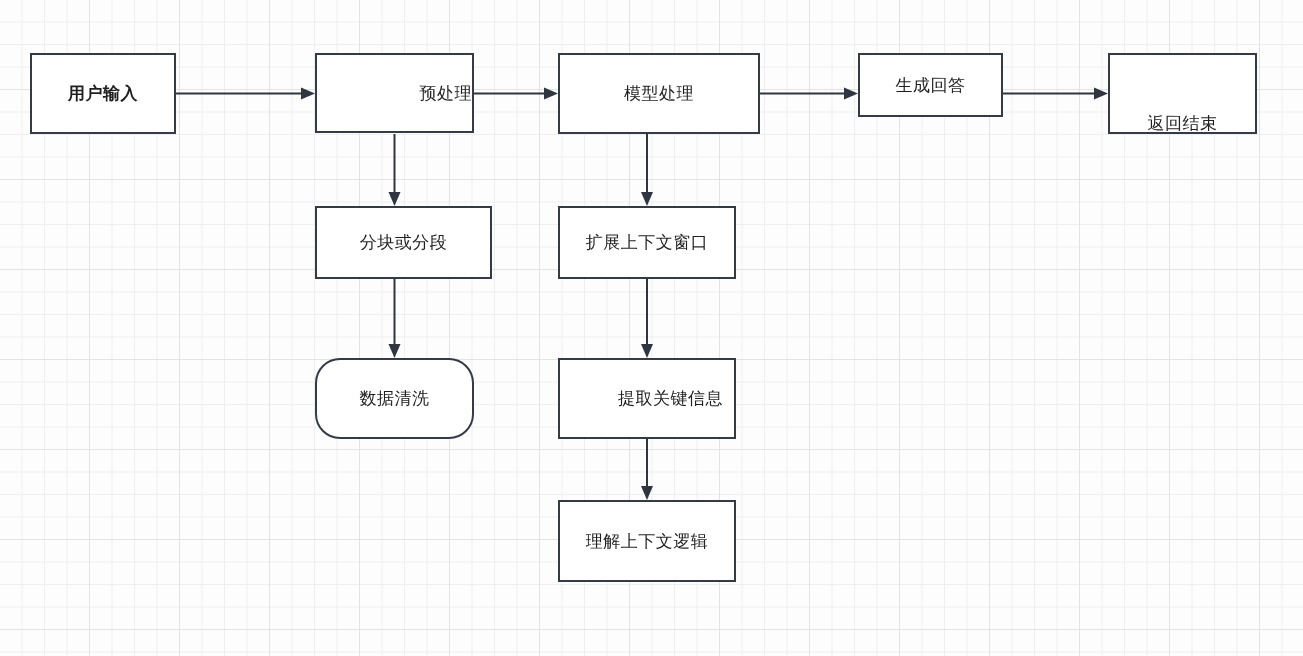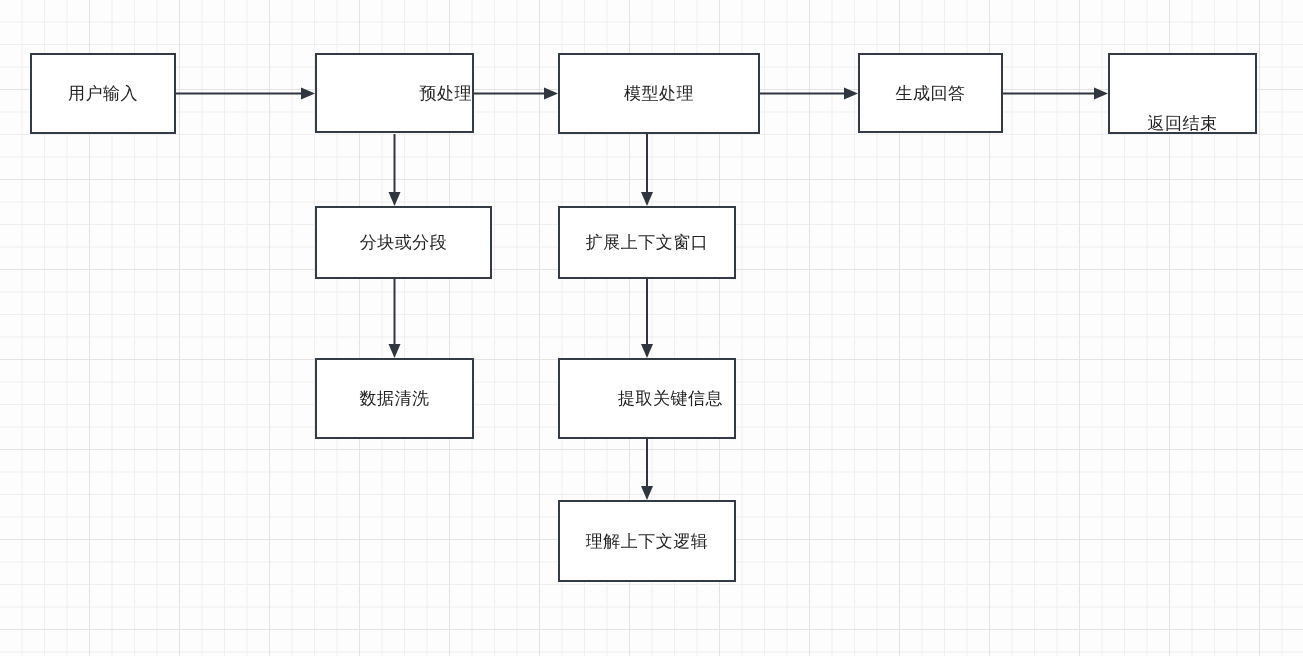--- a/index.html
+++ b/index.html
@@ -81,39 +81,39 @@
       <polygon points="394.5,358 388.5,344 400.5,344" fill="#2f3640"></polygon>
       <line x1="647" y1="134" x2="647" y2="193" stroke="#2f3640" stroke-width="2"></line>
       <polygon points="647,206 641,192 653,192" fill="#2f3640"></polygon>
       <line x1="647" y1="279" x2="647" y2="345" stroke="#2f3640" stroke-width="2"></line>
       <polygon points="647,358 641,344 653,344" fill="#2f3640"></polygon>
       <line x1="647" y1="439" x2="647" y2="487" stroke="#2f3640" stroke-width="2"></line>
       <polygon points="647,500 641,486 653,486" fill="#2f3640"></polygon>
     </svg>
 
   <div id="node-layer">
-      <div class="node" style="left: 30px; top: 53px; width: 146px; height: 81px; background: rgb(255, 255, 255); border-color: rgb(51, 59, 71); border-width: 2px; color: rgb(31, 31, 31);">
+      <div class="node" style="left: 30px; top: 53px; width: 146px; height: 81px; background: rgb(255, 255, 255); border-color: rgb(51, 59, 71); border-width: 2px; color: rgb(31, 31, 31); font-weight: bold;">
         <span class="node-label">用户输入</span>
       </div>
       <div class="node" style="left: 315px; top: 53px; width: 159px; height: 80px; background: rgb(255, 255, 255); border-color: rgb(51, 59, 71); border-width: 2px; color: rgb(31, 31, 31); justify-content: flex-end;">
         <span class="node-label">预处理</span>
       </div>
       <div class="node" style="left: 558px; top: 53px; width: 202px; height: 81px; background: rgb(255, 255, 255); border-color: rgb(51, 59, 71); border-width: 2px; color: rgb(31, 31, 31);">
         <span class="node-label">模型处理</span>
       </div>
-      <div class="node" style="left: 858px; top: 53px; width: 145px; height: 80px; background: rgb(255, 255, 255); border-color: rgb(51, 59, 71); border-width: 2px; color: rgb(31, 31, 31);">
+      <div class="node" style="left: 858px; top: 53px; width: 145px; height: 64px; background: rgb(255, 255, 255); border-color: rgb(51, 59, 71); border-width: 2px; color: rgb(31, 31, 31);">
         <span class="node-label">生成回答</span>
       </div>
       <div class="node" style="left: 1108px; top: 53px; width: 149px; height: 81px; background: rgb(255, 255, 255); border-color: rgb(51, 59, 71); border-width: 2px; color: rgb(31, 31, 31); align-items: flex-end;">
         <span class="node-label">返回结束</span>
       </div>
       <div class="node" style="left: 315px; top: 206px; width: 177px; height: 73px; background: rgb(255, 255, 255); border-color: rgb(51, 59, 71); border-width: 2px; color: rgb(31, 31, 31);">
         <span class="node-label">分块或分段</span>
       </div>
-      <div class="node" style="left: 315px; top: 358px; width: 159px; height: 81px; background: rgb(255, 255, 255); border-color: rgb(51, 59, 71); border-width: 2px; color: rgb(31, 31, 31);">
+      <div class="node" style="left: 315px; top: 358px; width: 159px; height: 81px; background: rgb(255, 255, 255); border-color: rgb(51, 59, 71); border-width: 2px; color: rgb(31, 31, 31); border-radius: 25px;">
         <span class="node-label">数据清洗</span>
       </div>
       <div class="node" style="left: 558px; top: 206px; width: 178px; height: 73px; background: rgb(255, 255, 255); border-color: rgb(51, 59, 71); border-width: 2px; color: rgb(31, 31, 31); text-align: center;">
         <span class="node-label">扩展上下文窗口</span>
       </div>
       <div class="node" style="left: 558px; top: 358px; width: 178px; height: 81px; background: rgb(255, 255, 255); border-color: rgb(51, 59, 71); border-width: 2px; color: rgb(31, 31, 31); padding-left: 47px;">
         <span class="node-label">提取关键信息</span>
       </div>
       <div class="node" style="left: 558px; top: 500px; width: 178px; height: 82px; background: rgb(255, 255, 255); border-color: rgb(51, 59, 71); border-width: 2px; color: rgb(31, 31, 31);">
         <span class="node-label">理解上下文逻辑</span>

